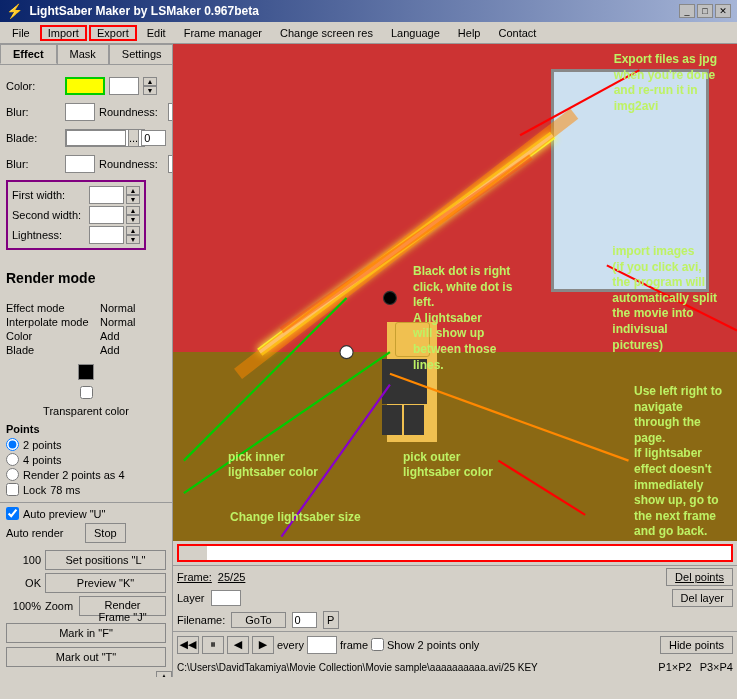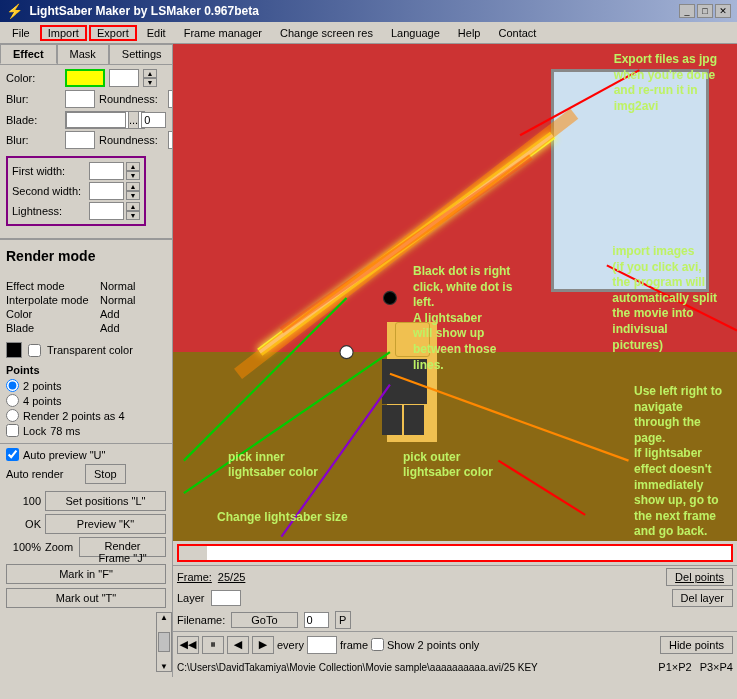--- a/index.html
+++ b/index.html
@@ -81,20 +81,21 @@
       border-bottom: 1px solid #d4d0c8;
     }
     .panel-section {
       padding: 4px 6px;
     }
     .row {
       display: flex;
       align-items: center;
       margin-bottom: 3px;
       gap: 4px;
+      margin-top: 8px;
     }
     .label { min-width: 55px; font-size: 11px; }
     input[type="text"], input[type="number"] {
       border: 1px solid #888;
       background: white;
       height: 18px;
       font-size: 11px;
       padding: 0 2px;
     }
     .color-box {
@@ -211,21 +212,21 @@
       background: #d4d0c8;
       border: 1px solid #888;
       padding: 1px 8px;
       font-size: 11px;
       cursor: pointer;
       height: 18px;
     }
     .goto-btn {
       background: #d4d0c8;
       border: 1px solid #888;
-      padding: 1px 19px;
+      padding: 1px 13px;
       font-size: 11px;
       cursor: pointer;
     }
     .p-btn {
       background: #d4d0c8;
       border: 1px solid #888;
       width: 16px; height: 18px;
       font-size: 11px;
       cursor: pointer;
       display: flex; align-items: center; justify-content: center;
@@ -373,21 +374,21 @@
       <div class="render-row">
         <span class="render-label">Color</span>
         <span class="render-value">Add</span>
       </div>
       <div class="render-row">
         <span class="render-label">Blade</span>
         <span class="render-value">Add</span>
       </div>
     </div>
 
-    <div style="padding:2px 6px;display:flex;align-items:center;gap:6px;">
+    <div style="padding:2px 6px;display:flex;align-items:center;gap:6px;flex-direction:column;">
       <div style="width:16px;height:16px;background:#000;border:1px solid #888;"></div>
       <input type="checkbox" style="">
       <span>Transparent color</span>
     </div>
 
     <div class="points-section">
       <div style="font-size:11px;font-weight:bold;margin-bottom:3px;">Points</div>
       <div class="radio-row">
         <input type="radio" name="points" checked="" style="">
         <span>2 points</span>
@@ -513,21 +514,21 @@
         </div>
         <div class="annotation" style="top:340px;right:15px;max-width:210px;">
           Use left right to<br>navigate<br>through the<br>page.<br>If lightsaber<br>effect doesn't<br>immediately<br>show up, go to<br>the next frame<br>and go back.
         </div>
         <div class="annotation" style="bottom:60px;left:55px;max-width:160px;">
           pick inner<br>lightsaber color
         </div>
         <div class="annotation" style="bottom:60px;left:230px;max-width:160px;">
           pick outer<br>lightsaber color
         </div>
-        <div class="annotation" style="bottom:15px;left:44px;">
+        <div class="annotation" style="bottom:15px;left:57px;">
           Change lightsaber size
         </div>
       </div>
     </div>
 
     <div style="padding:2px 4px;background:#d4d0c8;display:flex;align-items:center;height:24px;">
       <div style="flex:1;height:18px;border:2px solid red;background:white;position:relative;">
         <div style="width:5%;height:100%;background:#d4d0c8;"></div>
       </div>
     </div>

